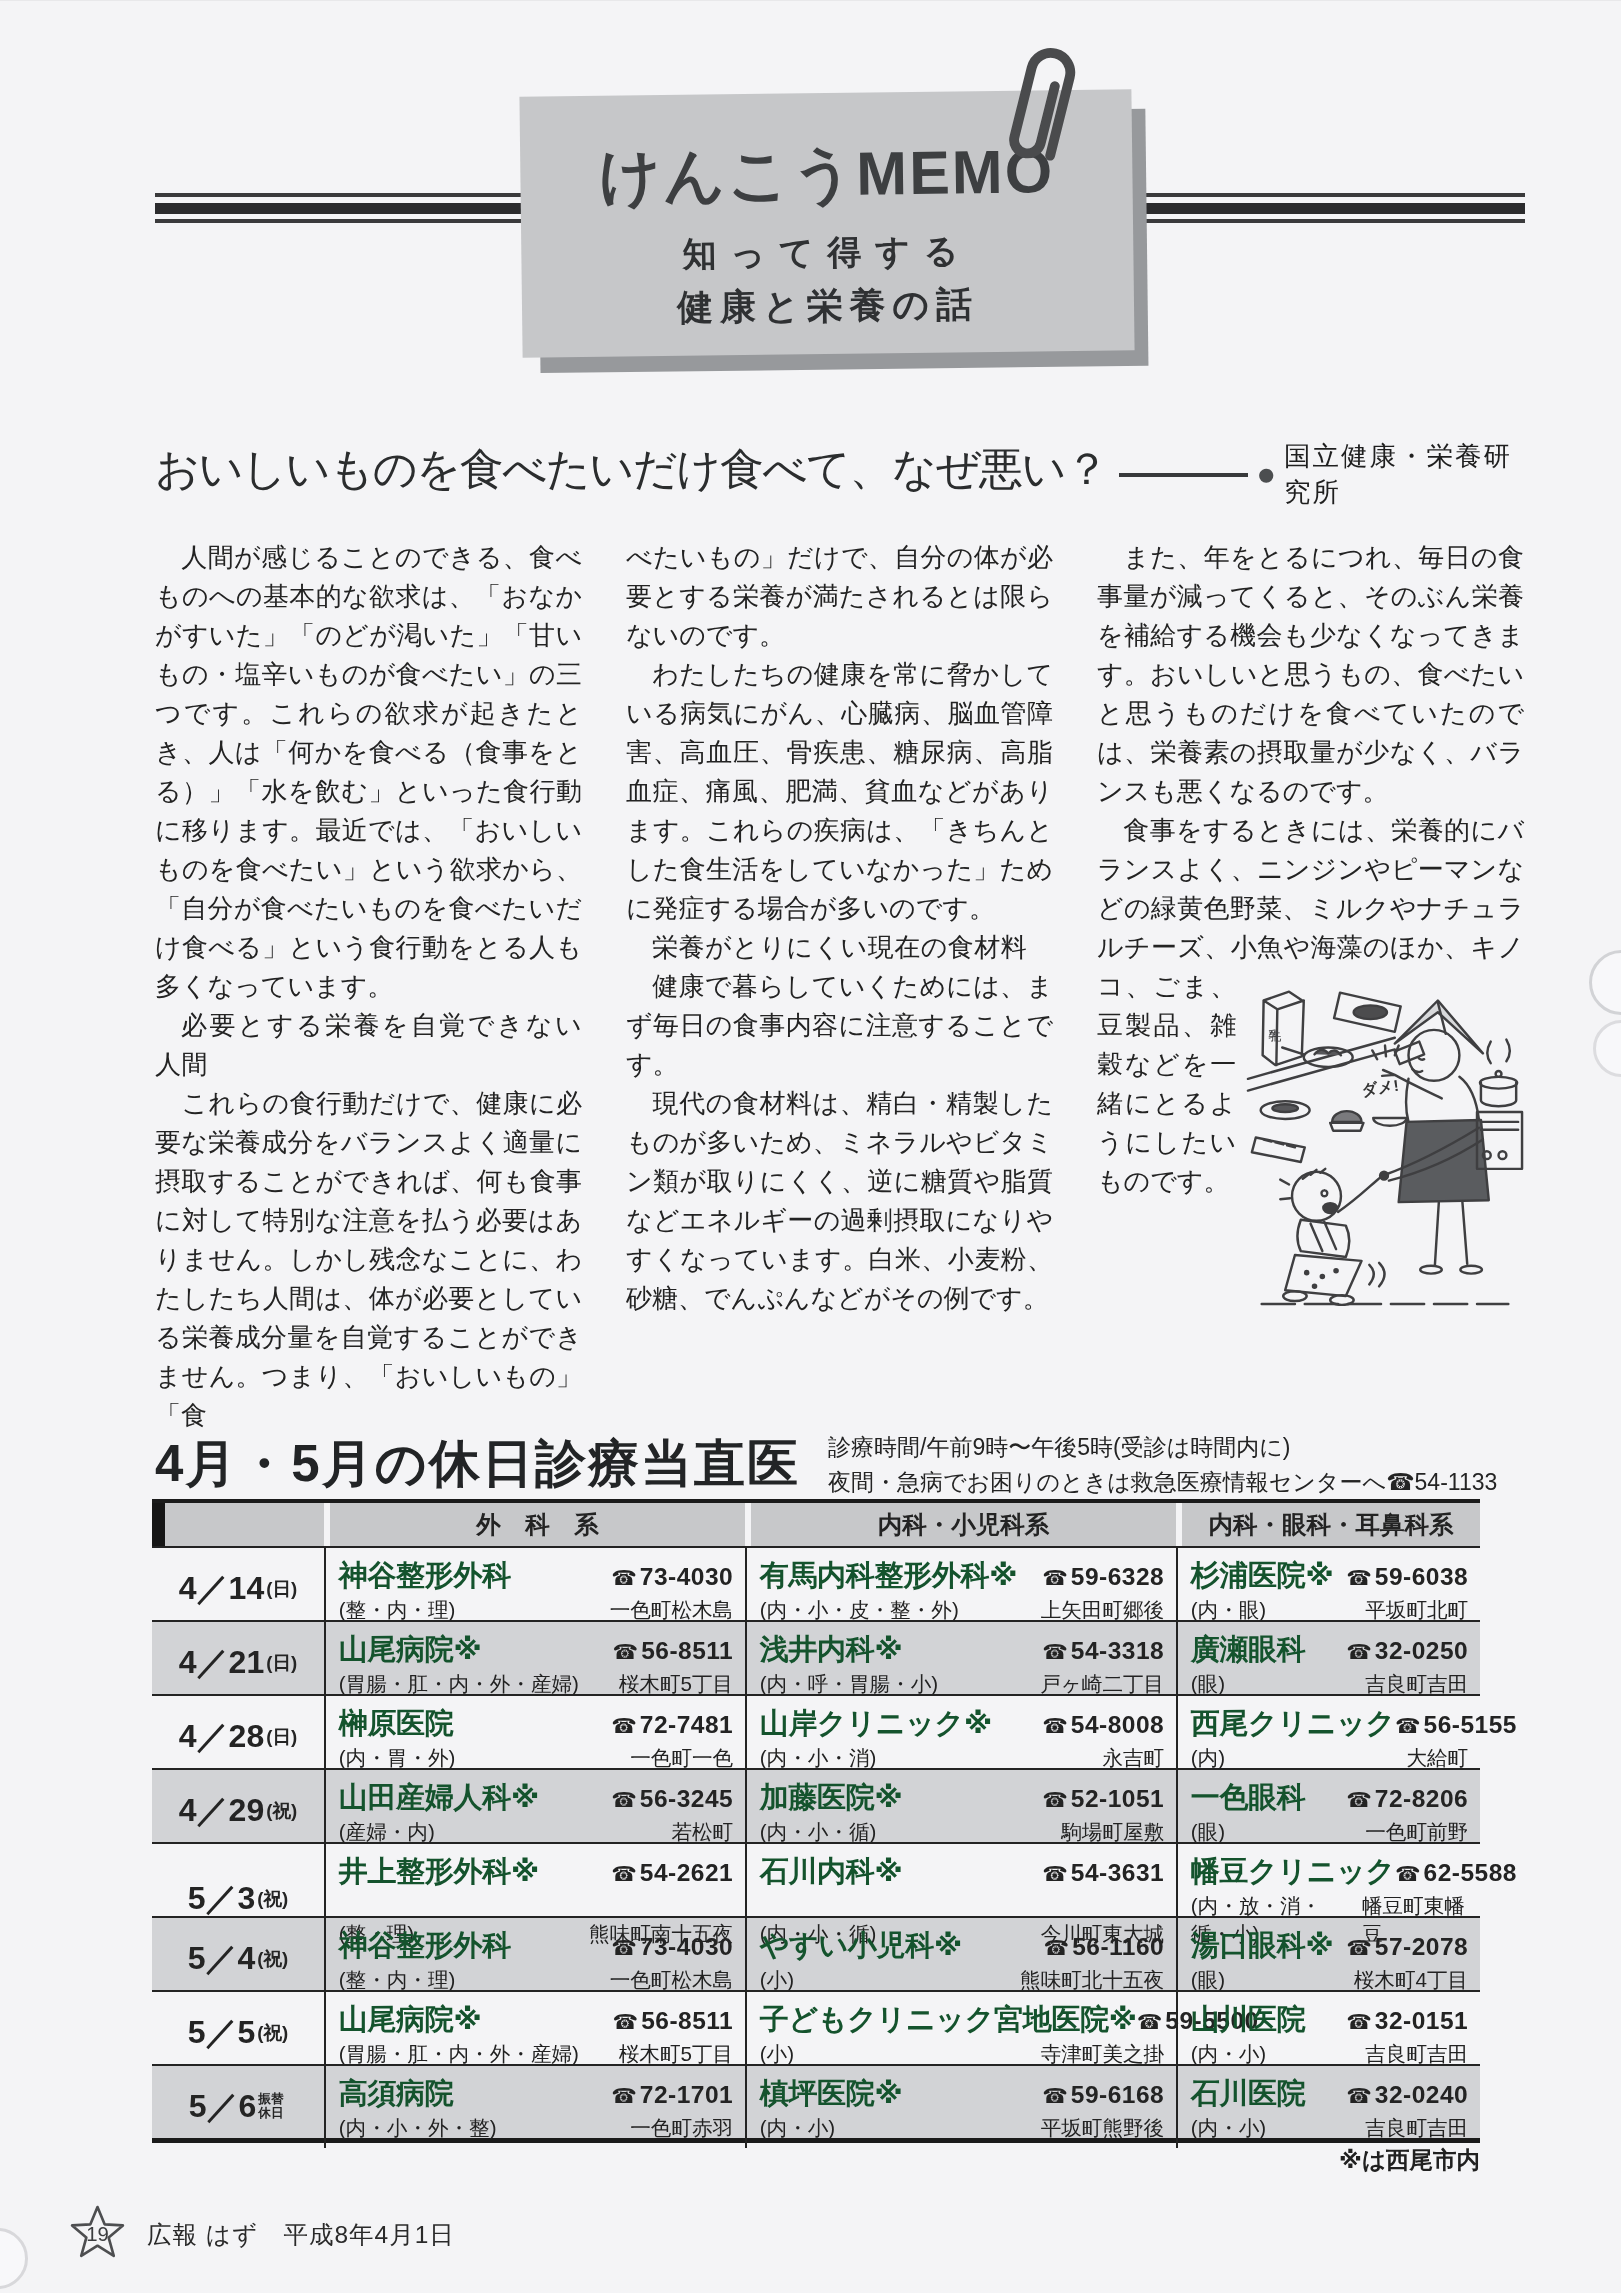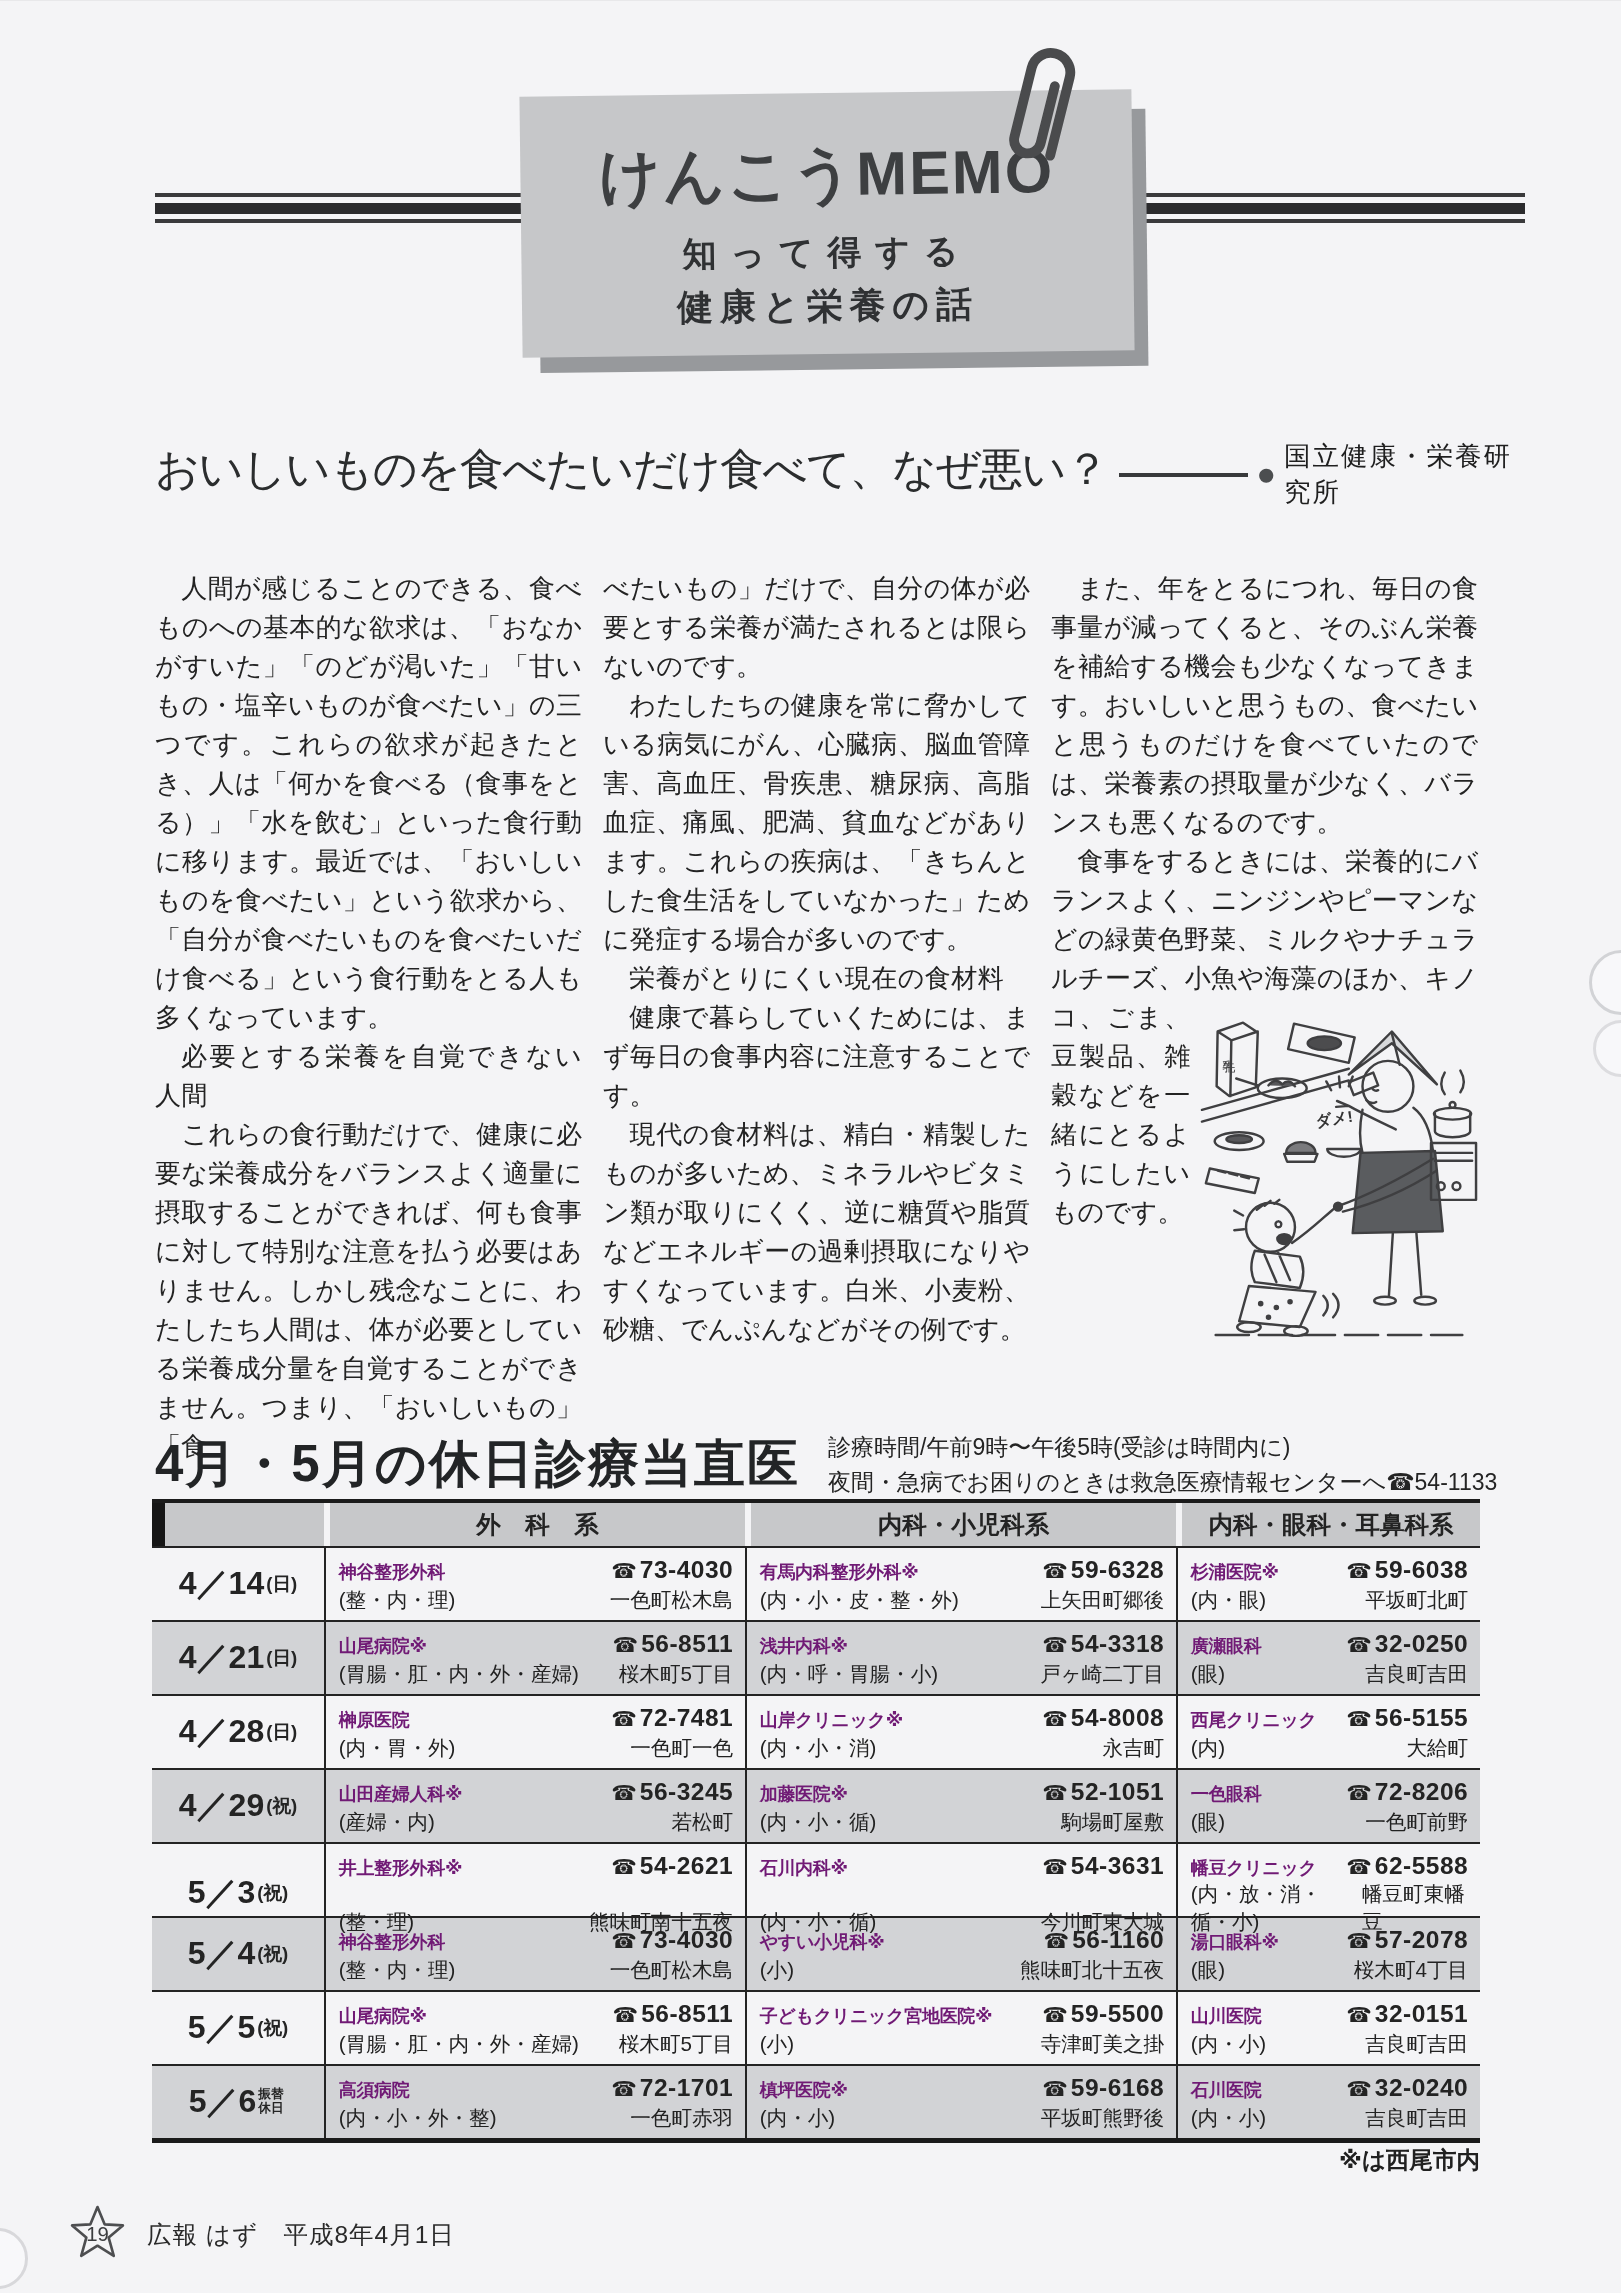--- a/index.html
+++ b/index.html
@@ -21,21 +21,21 @@
   .paperclip{position:absolute;left:992px;top:39px;transform:rotate(14deg);}
 
   
   .headline-row{position:absolute;left:155px;top:429px;width:1376px;display:flex;align-items:center;}
   .headline{font-size:44px;font-weight:normal;letter-spacing:-1.5px;color:#2b2d2e;white-space:nowrap;}
   .headline-rule{width:149px;height:3.9px;background:#38393b;margin:9.8px 7.8px 0 11.8px;}
   .credit-bullet{font-size:33px;color:#4c4e50;line-height:0;margin-top:7.8px;}
   .credit{font-size:26.5px;letter-spacing:2px;margin:7.8px 0 0 7.8px;color:#1f1f1f;}
 
   
-  .article{position:absolute;left:155px;top:568px;width:1370px;display:flex;gap:21px;}
+  .article{position:absolute;left:155px;top:537px;width:1370px;display:flex;gap:44px;}
   .col{width:427px;font-size:26px;line-height:39px;text-align:justify;}
   .col p{margin:0;}
   .subhead{font-family:"Liberation Sans","DejaVu Sans",sans-serif;font-weight:normal;
            text-indent:1em;letter-spacing:0.5px;}
   .illu{float:right;width:278px;height:333px;margin:5.9px 0 3.9px 9.8px;}
 
   
   .sched-title{position:absolute;left:155px;top:1429px;font-size:51px;font-weight:bold;
                letter-spacing:2px;color:#222426;white-space:nowrap;}
   .sched-notes{position:absolute;left:828px;top:1429px;width:701px;font-size:23px;
@@ -50,21 +50,21 @@
   .trow{height:72px;}
   .trow + .trow{border-top:2.9px solid #232323;}
   .trow.shaded{background:#d2d3d6;}
   .dcell{display:flex;align-items:center;justify-content:center;font-size:32px;
          font-weight:bold;color:#242424;}
   .date-day{font-size:18.6px;font-weight:bold;margin-left:2px;}
   .date-day.stacked{font-size:12.7px;line-height:13.7px;width:29px;word-break:break-all;text-align:left;}
   .clinic{border-left:2.9px solid #232323;display:flex;flex-direction:column;
           justify-content:space-between;padding:7.8px 11.8px 5.9px 12.7px;}
   .cline1{display:flex;justify-content:space-between;align-items:baseline;}
-  .cname{font-size:18px;font-weight:bold;letter-spacing:-0.3px;color:#701a75;white-space:nowrap;}
+  .cname{font-size:29px;font-weight:bold;letter-spacing:-0.3px;color:#14532d;white-space:nowrap;}
   .cphone{display:flex;align-items:baseline;font-weight:bold;white-space:nowrap;}
   .tel-icon{font-size:20.6px;margin-right:2.9px;}
   .cnum{font-size:24.5px;letter-spacing:0.5px;}
   .cline2{display:flex;justify-content:space-between;align-items:baseline;
           font-size:20.6px;color:#222;}
   .footnote{position:absolute;left:152px;top:2143px;width:1328px;text-align:right;
             font-size:23.5px;font-weight:bold;color:#202020;}
 
   
   .page-star{position:absolute;left:67px;top:2201px;}

